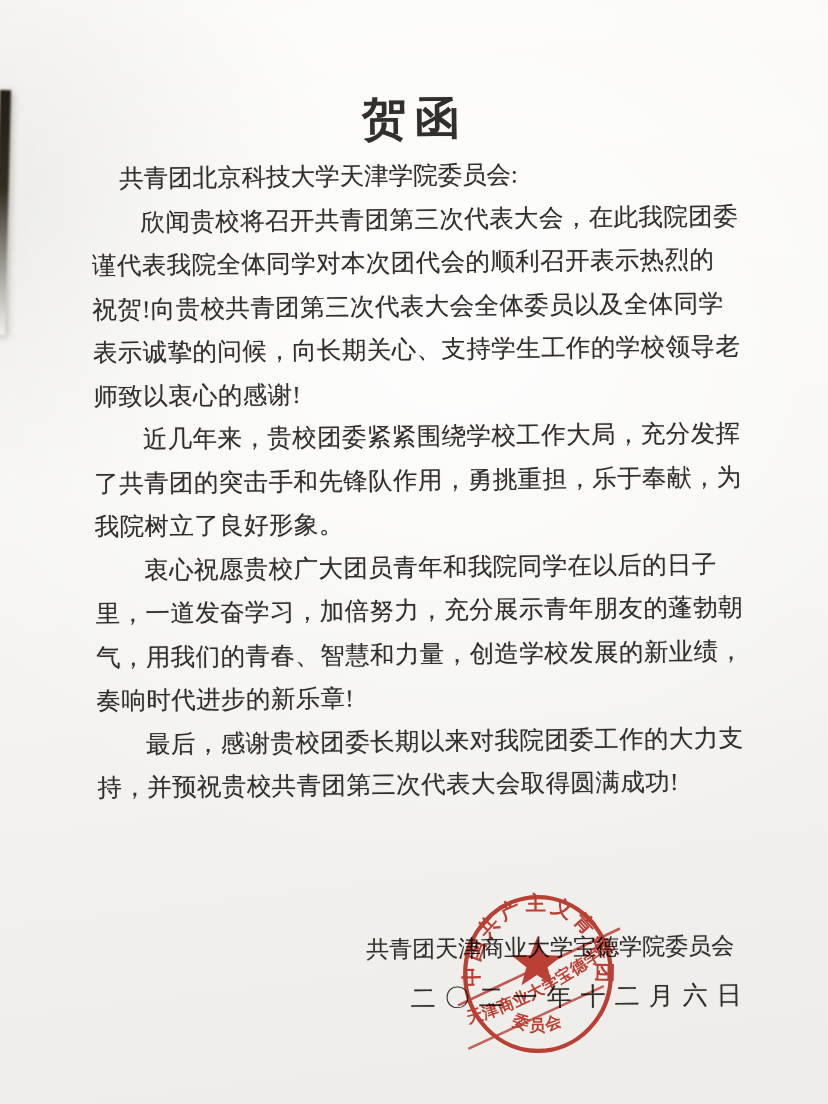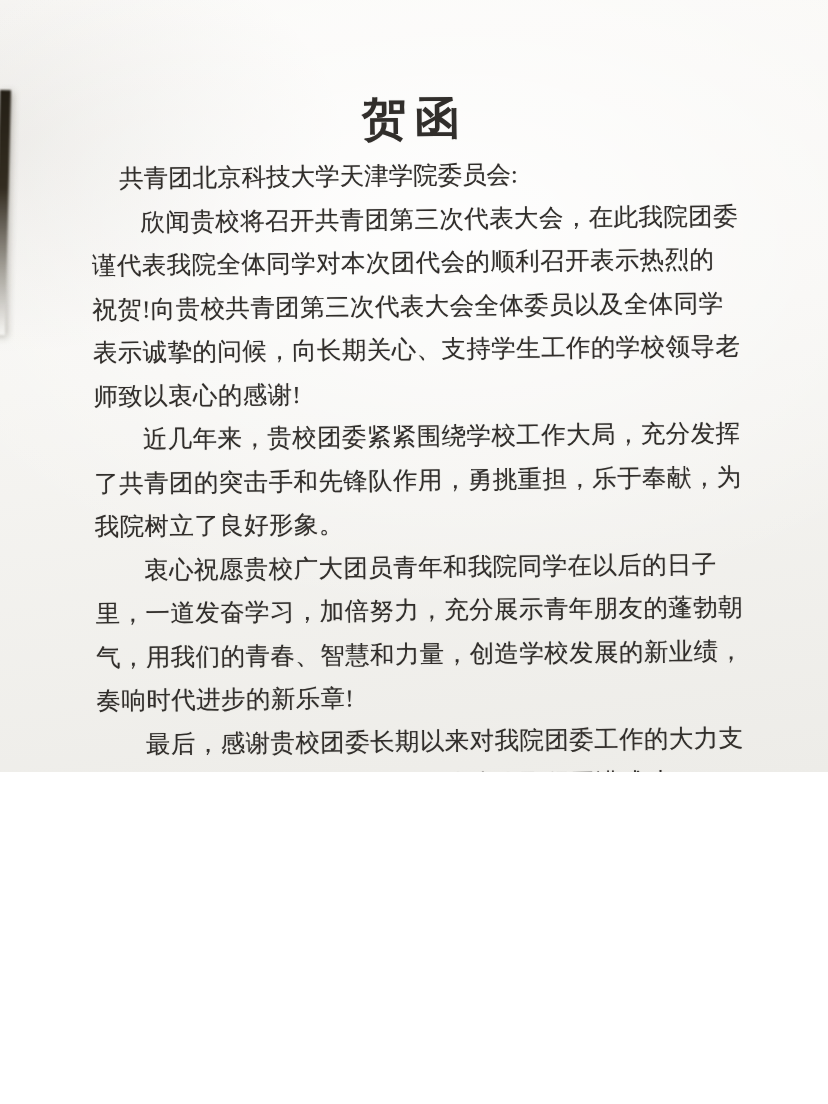--- a/index.html
+++ b/index.html
@@ -1,18 +1,18 @@
 <!DOCTYPE html>
 <html><head>
 <meta charset="utf-8">
 <style>
   html,body{margin:0;padding:0;}
   .page{
     position:relative;
-    width:828px;height:772px;
+    width:828px;height:1104px;
     overflow:hidden;
     font-family:"Liberation Serif","DejaVu Serif",serif;
     color:#312e2b;
     background:
       radial-gradient(130% 90% at 55% 30%, rgba(255,255,255,0.85) 0%, rgba(255,255,255,0) 55%),
       radial-gradient(60% 40% at 0% 18%, rgba(95,88,72,0.10) 0%, rgba(95,88,72,0) 70%),
       linear-gradient(173deg,#fbfaf8 0%,#f6f5f2 45%,#edecE8 100%);
   }
   .scan-strip{
     position:absolute;left:-3px;top:90px;width:11px;height:245px;

